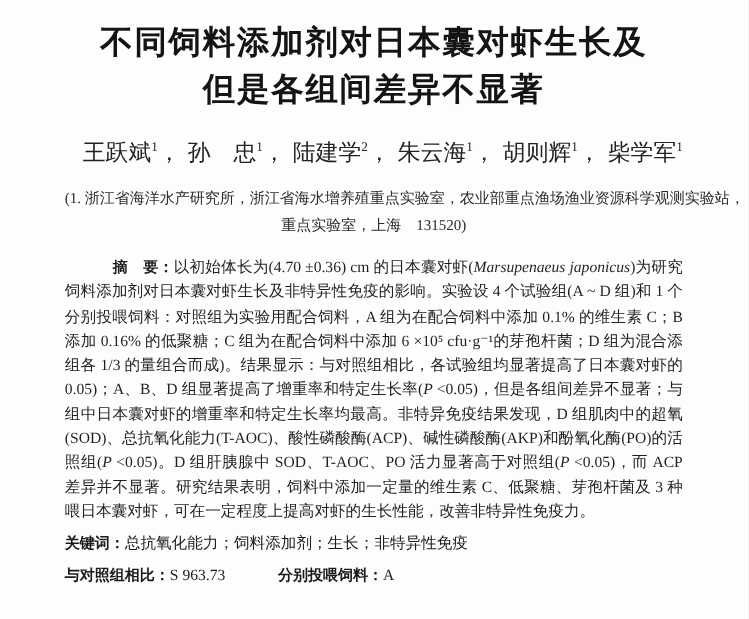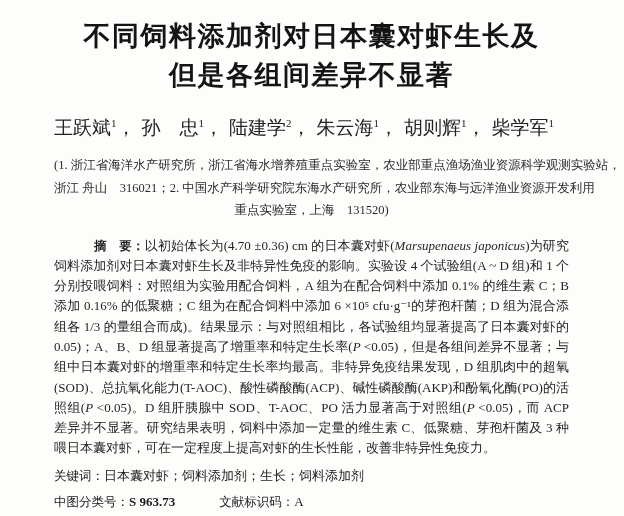--- a/index.html
+++ b/index.html
@@ -25,21 +25,21 @@
   }
   .title-line {
     font-size: 27px;
     line-height: 39px;
     letter-spacing: 1.5px;
     white-space: nowrap;
   }
   
   .authors-line {
     margin-top: 21px;
-    text-align: left;
+    text-align: right;
     font-size: 19px;
     line-height: 26px;
     white-space: nowrap;
     color: #222;
   }
   .author sup, .authors-line sup {
     font-size: 11px;
     vertical-align: super;
     line-height: 0;
   }
@@ -72,28 +72,28 @@
     text-align-last: left;
   }
   .abs-label { font-weight: 700; margin-left: 40px; }
   
   .keywords-line {
     margin-top: 7px;
     font-size: 13px;
     line-height: 20px;
     white-space: nowrap;
   }
-  .keywords-label, .clc-label, .doc-label { font-weight: 400; }
+  .keywords-label, .clc-label, .doc-label { font-weight: 700; }
   .clc-line {
     margin-top: 6px;
     font-size: 13px;
     line-height: 20px;
     white-space: nowrap;
   }
-  .clc-value { margin-right: 44px; font-weight: bold; }
+  .clc-value { margin-right: 44px; }
   b, .keywords-label, .clc-label, .doc-label {
     font-family: "DejaVu Sans", "Liberation Sans", sans-serif;
     font-size: 12.5px;
   }
 </style>
 </head>
 <body>
 
 <div class="page">
 
@@ -101,39 +101,38 @@
     <div class="title-line">不同饲料添加剂对日本囊对虾生长及</div>
     <div class="title-line">但是各组间差异不显著</div>
   </div>
 
   <div class="authors-line">
     <span class="author"><span>王跃斌</span><sup>1</sup></span><span class="author-sep">，</span><span class="author"><span>孙　忠</span><sup>1</sup></span><span class="author-sep">，</span><span class="author"><span>陆建学</span><sup>2</sup></span><span class="author-sep">，</span><span class="author"><span>朱云海</span><sup>1</sup></span><span class="author-sep">，</span><span class="author"><span>胡则辉</span><sup>1</sup></span><span class="author-sep">，</span><span class="author"><span>柴学军</span><sup>1</sup></span>
   </div>
 
   <div class="affiliation-block">
     <div class="affiliation-line">(1. 浙江省海洋水产研究所，浙江省海水增养殖重点实验室，农业部重点渔场渔业资源科学观测实验站，</div>
-    <div class="affiliation-line">浙江 舟山　316021；2. 中国水产科学研究院东海水产研究所，农业部东海与远洋渔业资源开发利用</div>
     <div class="affiliation-line">重点实验室，上海　131520)</div>
   </div>
 
   <div class="abstract-block">
     <div class="abs-line"><b class="abs-label">摘　要：</b><span>以初始体长为(4.70 ±0.36) cm 的日本囊对虾(<i>Marsupenaeus japonicus</i>)为研究对象，探讨不同类型</span></div>
     <div class="abs-line">饲料添加剂对日本囊对虾生长及非特异性免疫的影响。实验设 4 个试验组(A ~ D 组)和 1 个对照组(E 组)</div>
     <div class="abs-line">分别投喂饲料：对照组为实验用配合饲料，A 组为在配合饲料中添加 0.1% 的维生素 C；B 组为在配合饲料中</div>
     <div class="abs-line">添加 0.16% 的低聚糖；C 组为在配合饲料中添加 6 ×10⁵ cfu·g⁻¹的芽孢杆菌；D 组为混合添加组(由 A、B、C 3</div>
     <div class="abs-line">组各 1/3 的量组合而成)。结果显示：与对照组相比，各试验组均显著提高了日本囊对虾的增长率( &lt;</div>
     <div class="abs-line">0.05)；A、B、D 组显著提高了增重率和特定生长率(<i>P</i> &lt;0.05)，但是各组间差异不显著；与其它试验组相比，D</div>
     <div class="abs-line">组中日本囊对虾的增重率和特定生长率均最高。非特异免疫结果发现，D 组肌肉中的超氧化物歧化酶</div>
     <div class="abs-line">(SOD)、总抗氧化能力(T-AOC)、酸性磷酸酶(ACP)、碱性磷酸酶(AKP)和酚氧化酶(PO)的活力显著高于对</div>
     <div class="abs-line">照组(<i>P</i> &lt;0.05)。D 组肝胰腺中 SOD、T-AOC、PO 活力显著高于对照组(<i>P</i> &lt;0.05)，而 ACP 和 AKP 与对照组</div>
     <div class="abs-line">差异并不显著。研究结果表明，饲料中添加一定量的维生素 C、低聚糖、芽孢杆菌及 3 种添加剂的复合制剂投</div>
     <div class="abs-line last">喂日本囊对虾，可在一定程度上提高对虾的生长性能，改善非特异性免疫力。</div>
   </div>
 
   <div class="keywords-line">
-    <b class="keywords-label">关键词：</b><span>日本囊对虾；饲料添加剂；生长；饲料添加剂</span>
+    <b class="keywords-label">关键词：</b><span>总抗氧化能力；饲料添加剂；生长；非特异性免疫</span>
   </div>
 
   <div class="clc-line">
-    <b class="clc-label">中图分类号：</b><span class="clc-value">S 963.73</span><b class="doc-label">文献标识码：</b><span>A</span>
+    <b class="clc-label">与对照组相比：</b><span class="clc-value">S 963.73</span><b class="doc-label">分别投喂饲料：</b><span>A</span>
   </div>
 
 </div>
 
 </body></html>

